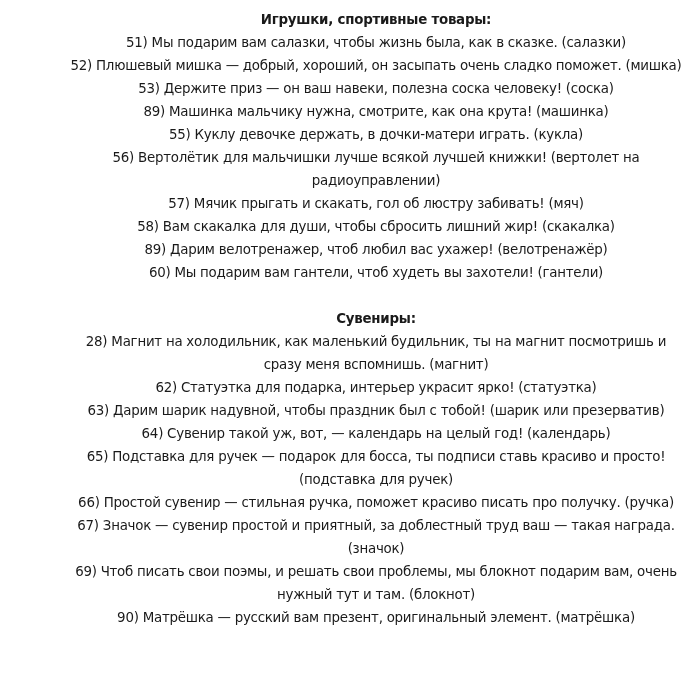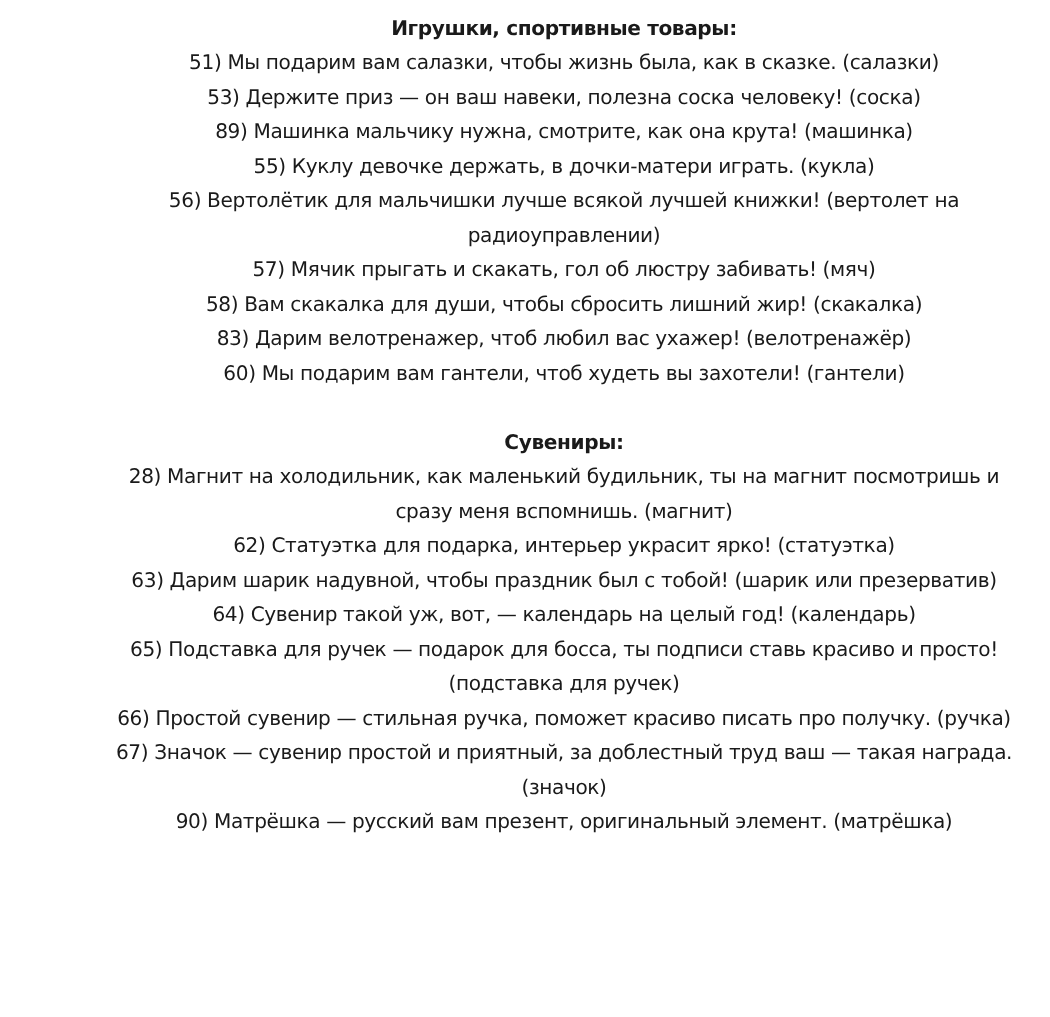--- a/index.html
+++ b/index.html
@@ -19,33 +19,35 @@
   .section { margin: 0 0 23px 0; }
   .item { margin: 0; }
 </style>
 </head>
 <body>
 
 <div class="content">
   <div class="section">
     <p class="heading">Игрушки, спортивные товары:</p>
     <p class="item">51) Мы подарим вам салазки, чтобы жизнь была, как в сказке. (салазки)</p>
+    <p class="item">52) Плюшевый мишка — добрый, хороший, он засыпать очень сладко поможет. (мишка)</p>
     <p class="item">53) Держите приз — он ваш навеки, полезна соска человеку! (соска)</p>
     <p class="item">89) Машинка мальчику нужна, смотрите, как она крута! (машинка)</p>
     <p class="item">55) Куклу девочке держать, в дочки-матери играть. (кукла)</p>
     <p class="item">56) Вертолётик для мальчишки лучше всякой лучшей книжки! (вертолет на радиоуправлении)</p>
     <p class="item">57) Мячик прыгать и скакать, гол об люстру забивать! (мяч)</p>
     <p class="item">58) Вам скакалка для души, чтобы сбросить лишний жир! (скакалка)</p>
-    <p class="item">83) Дарим велотренажер, чтоб любил вас ухажер! (велотренажёр)</p>
+    <p class="item">89) Дарим велотренажер, чтоб любил вас ухажер! (велотренажёр)</p>
     <p class="item">60) Мы подарим вам гантели, чтоб худеть вы захотели! (гантели)</p>
   </div>
   <div class="section">
     <p class="heading">Сувениры:</p>
     <p class="item">28) Магнит на холодильник, как маленький будильник, ты на магнит посмотришь и сразу меня вспомнишь. (магнит)</p>
     <p class="item">62) Статуэтка для подарка, интерьер украсит ярко! (статуэтка)</p>
     <p class="item">63) Дарим шарик надувной, чтобы праздник был с тобой! (шарик или презерватив)</p>
     <p class="item">64) Сувенир такой уж, вот, — календарь на целый год! (календарь)</p>
     <p class="item">65) Подставка для ручек — подарок для босса, ты подписи ставь красиво и просто! (подставка для ручек)</p>
     <p class="item">66) Простой сувенир — стильная ручка, поможет красиво писать про получку. (ручка)</p>
     <p class="item">67) Значок — сувенир простой и приятный, за доблестный труд ваш — такая награда. (значок)</p>
+    <p class="item">69) Чтоб писать свои поэмы, и решать свои проблемы, мы блокнот подарим вам, очень нужный тут и там. (блокнот)</p>
     <p class="item">90) Матрёшка — русский вам презент, оригинальный элемент. (матрёшка)</p>
   </div>
 </div>
 
 </body></html>

